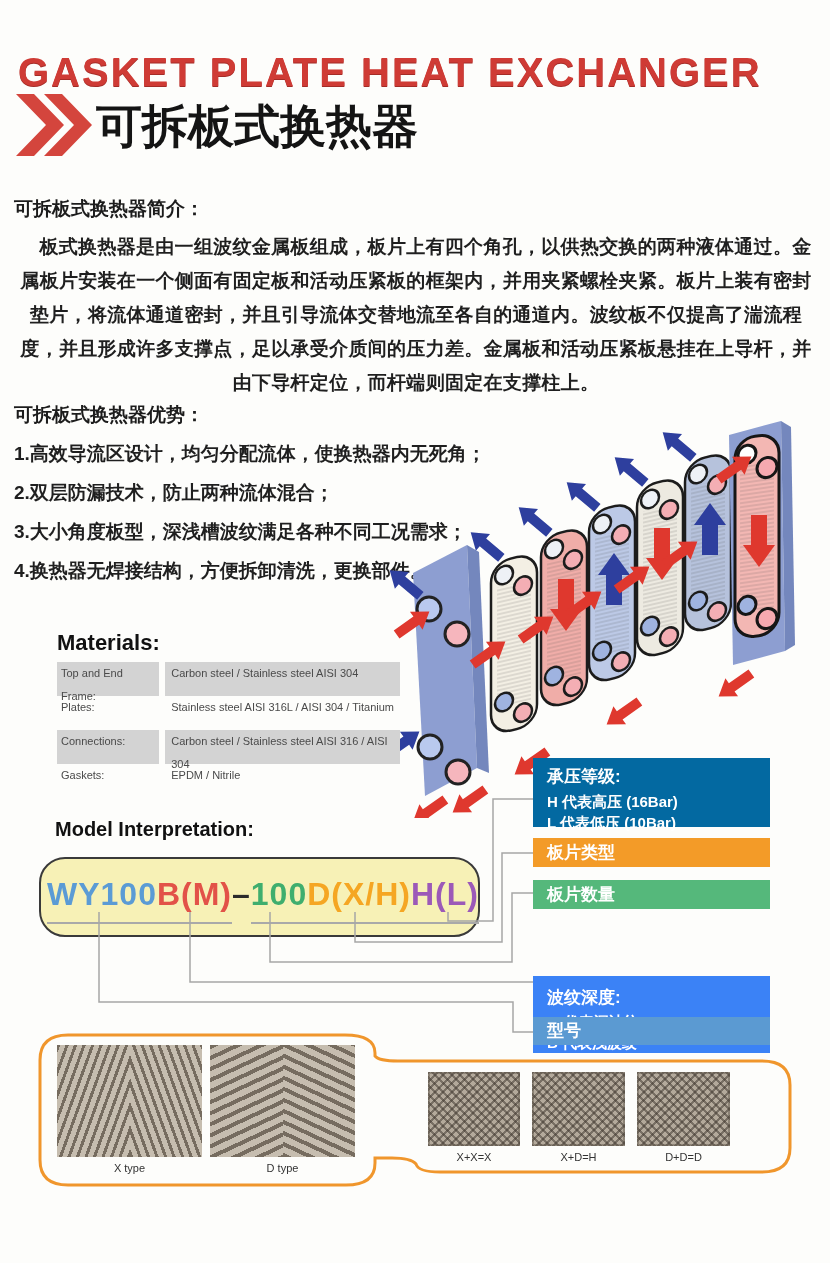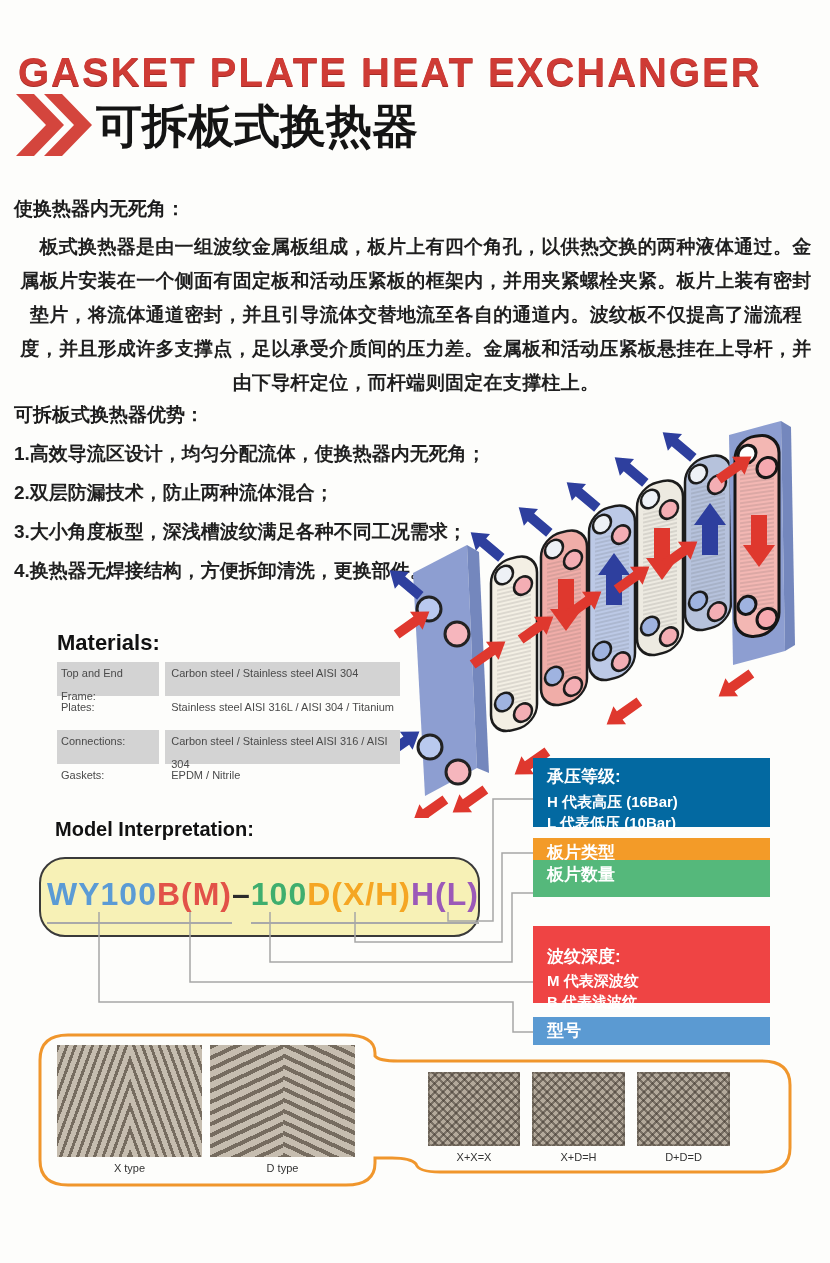--- a/index.html
+++ b/index.html
@@ -50,22 +50,22 @@
   .seg.c-blue{color:#5b9bd5;} .seg.c-red{color:#e25248;} .seg.c-dark{color:#2b2b2b;}
   .seg.c-green{color:#3fae6e;} .seg.c-orange{color:#f5a623;margin-top:12px;} .seg.c-purple{color:#9c59b8;}
   .connectors{left:0;top:780px;width:540px;height:270px;}
   
   .lb{left:533px;width:237px;box-sizing:border-box;color:#fff;font-weight:bold;padding:0 0 0 14px;}
   .lb .t{font-size:17px;}
   .lb .l{font-size:15px;line-height:21px;}
   .lb-pressure{top:758px;height:69px;background:#0369a1;padding-top:7px;}
   .lb-pressure .t{margin-bottom:3px;}
   .lb-ptype{top:838px;height:29px;background:#f39b28;line-height:29px;}
-  .lb-pcount{top:860px;height:37px;background:#55b87b;line-height:29px;}
-  .lb-depth{top:926px;height:77px;background:#ef4444;padding-top:19px;}
+  .lb-pcount{top:880px;height:29px;background:#55b87b;line-height:29px;}
+  .lb-depth{top:976px;height:77px;background:#3b82f6;padding-top:10px;}
   .lb-depth .t{margin-bottom:2px;}
   .lb-model{top:1017px;height:28px;background:#5b9ad2;line-height:28px;}
   
   .bottom-outline{left:30px;top:1025px;width:770px;height:170px;}
   .pat{box-shadow:inset 0 0 0 2px rgba(90,82,70,.45);}
   .pat-x,.pat-d{left:0;top:0;width:145px;height:112px;}
   .half{position:absolute;top:0;bottom:0;width:50%;}
   .px-l{left:0;background:repeating-linear-gradient(110deg,#766c5f 0 3px,#c6bdaf 3px 8px);}
   .px-r{left:50%;background:repeating-linear-gradient(70deg,#766c5f 0 3px,#c6bdaf 3px 8px);}
   .pd-l{left:0;background:repeating-linear-gradient(155deg,#766c5f 0 4px,#c6bdaf 4px 10px);}
@@ -80,21 +80,21 @@
 </head>
 <body>
 
 <div class="abs title-en">GASKET PLATE HEAT EXCHANGER</div>
 <svg class="abs chevrons" viewBox="0 0 84 62">
   <path fill="#d4453d" d="M0,0 h18 l30,31 l-30,31 h-18 l30,-31 z"></path>
   <path fill="#d4453d" d="M28,0 h18 l30,31 l-30,31 h-18 l30,-31 z"></path>
 </svg>
 <div class="abs title-cn">可拆板式换热器</div>
 
-<div class="abs sec-head intro-head">使换热器内无死角：</div>
+<div class="abs sec-head intro-head">可拆板式换热器简介：</div>
 <div class="abs intro-body">板式换热器是由一组波纹金属板组成，板片上有四个角孔，以供热交换的两种液体通过。金属板片安装在一个侧面有固定板和活动压紧板的框架内，并用夹紧螺栓夹紧。板片上装有密封垫片，将流体通道密封，并且引导流体交替地流至各自的通道内。波纹板不仅提高了湍流程度，并且形成许多支撑点，足以承受介质间的压力差。金属板和活动压紧板悬挂在上导杆，并由下导杆定位，而杆端则固定在支撑柱上。</div>
 
 <div class="abs sec-head adv-head">可拆板式换热器优势：</div>
 <div class="abs adv-list">
   <div>1.高效导流区设计，均匀分配流体，使换热器内无死角；</div>
   <div>2.双层防漏技术，防止两种流体混合；</div>
   <div>3.大小角度板型，深浅槽波纹满足各种不同工况需求；</div>
   <div>4.换热器无焊接结构，方便拆卸清洗，更换部件。</div>
 </div>
 

